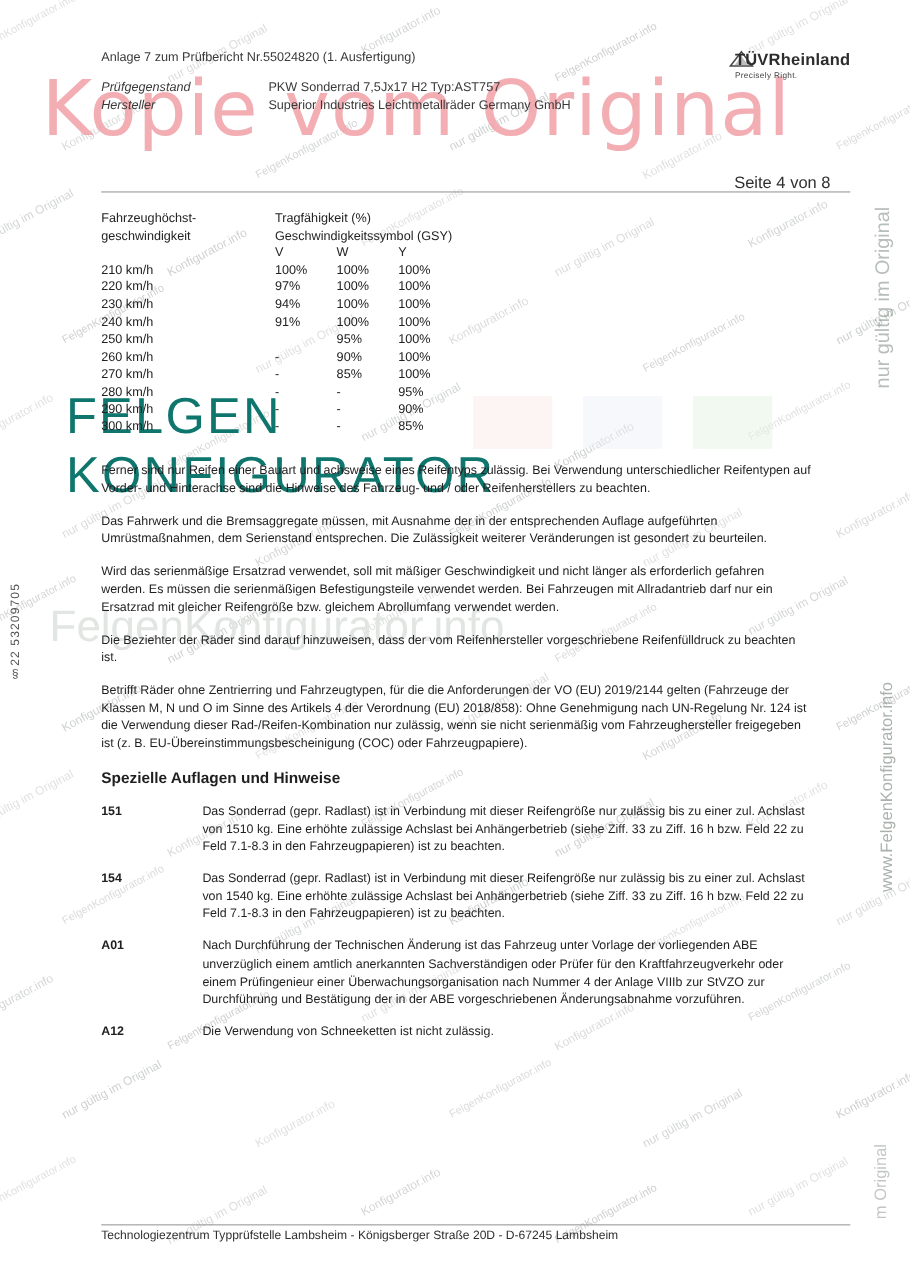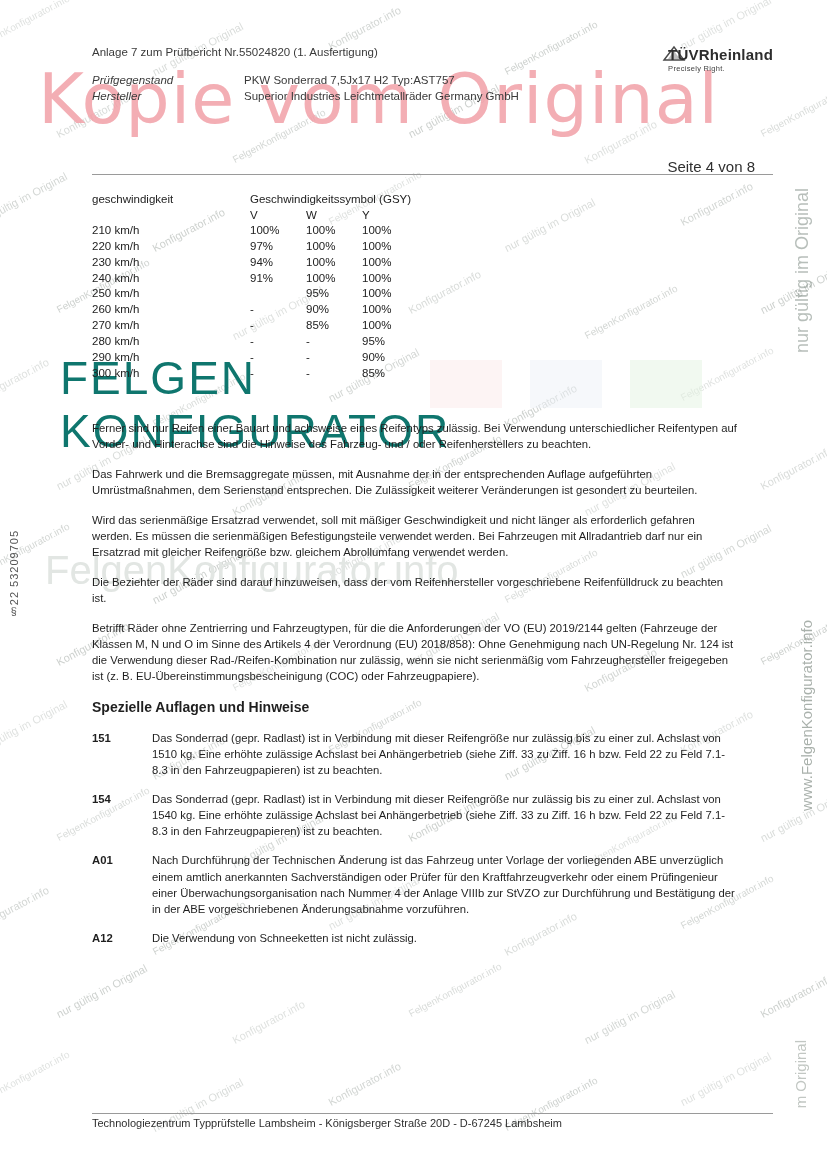--- a/index.html
+++ b/index.html
@@ -238,20 +238,21 @@
     margin: 0 0 14px 0;
   }
   .body h3 {
     font-size: 14px;
     margin: 6px 0 12px 0;
     font-weight: bold;
   }
   .auflage {
     display: flex;
     margin: 0 0 13px 0;
+    gap: 32px;
   }
   .auflage .code {
     width: 60px;
     flex: none;
     font-weight: bold;
   }
   .auflage .txt {
     flex: 1;
   }
 </style>
@@ -364,20 +365,24 @@
   <div class="tuv">
     <div class="brand">TÜVRheinland</div>
     <div class="tag">Precisely Right.</div>
   </div>
 
   <div class="seite">Seite  4  von 8</div>
   <div class="rule"></div>
 
   <div class="tbl">
     <div class="hrow">
+      <div class="c0">Fahrzeughöchst-</div>
+      <div>Tragfähigkeit (%)</div>
+    </div>
+    <div class="hrow">
       <div class="c0">geschwindigkeit</div>
       <div>Geschwindigkeitssymbol (GSY)</div>
     </div>
     <div class="hrow">
       <div class="c0"></div>
       <div class="c1">V</div>
       <div class="c2">W</div>
       <div class="c3">Y</div>
     </div>
     <div id="table-rows">

